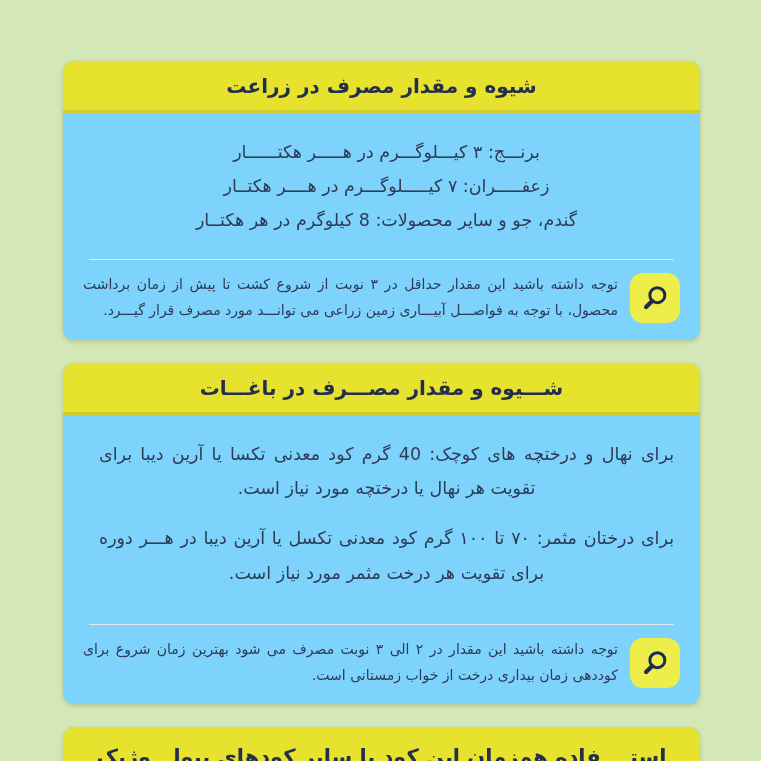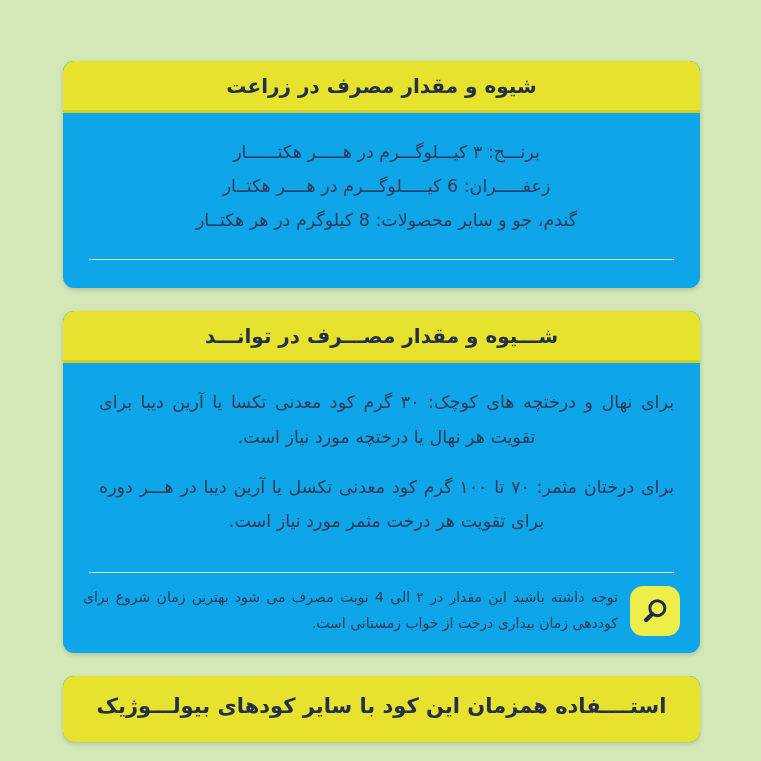--- a/index.html
+++ b/index.html
@@ -18,21 +18,21 @@
   .page {
     position: relative;
     width: 761px;
     height: 761px;
     box-sizing: border-box;
     padding: 61px 61px 0 61px;
   }
   .card {
     position: relative;
     width: 637px;
-    background: #0ea5e9;
+    background: #7dd3fc;
     border-radius: 11px;
     box-shadow: 0 2px 4px rgba(90, 110, 70, 0.28);
     overflow: hidden;
     margin-bottom: 23px;
   }
   .card-header {
     background: #e6e22e;
     color: #242f4c;
     text-align: center;
     font-weight: bold;
@@ -130,49 +130,59 @@
 <body>
 
 <div class="page">
 
   <section class="card">
     <div class="card-header">شیوه و مقدار مصرف در زراعت</div>
 
     <div class="card-body">
       <ul class="line-list">
         <li>برنـــج: ۳ کیـــلوگـــرم در هـــــر هکتــــــار</li>
-        <li>زعفـــــران: 6 کیـــــلوگـــرم در هــــر هکتــار</li>
+        <li>زعفـــــران: ۷ کیـــــلوگـــرم در هــــر هکتــار</li>
         <li>گندم، جو و سایر محصولات: 8 کیلوگرم در هر هکتــار</li>
       </ul>
     </div>
 
     <div class="note-wrap">
       <div class="divider"></div>
+      <div class="note">
+        <span class="note-icon">
+          <svg width="30" height="30" viewBox="0 0 32 32" aria-hidden="true">
+            <circle cx="18.5" cy="13" r="8" fill="none" stroke="#1f2b4d" stroke-width="3.2"></circle>
+            <path d="M13 19.2 L6.5 25.6" stroke="#1f2b4d" stroke-width="4.6" stroke-linecap="round"></path>
+            <path d="M15 10.5 a5.5 5.5 0 0 1 6.5 -1.3" fill="none" stroke="#eeee4a" stroke-width="1.6" stroke-linecap="round"></path>
+          </svg>
+        </span>
+        <span class="note-text">توجه داشته باشید این مقدار حداقل در ۳ نوبت از شروع کشت تا پیش از زمان برداشت محصول، با توجه به فواصـــل آبیـــاری زمین زراعی می توانـــد مورد مصرف قرار گیـــرد.</span>
+      </div>
     </div>
   </section>
 
   <section class="card">
-    <div class="card-header">شـــیوه و مقدار مصـــرف در توانـــد</div>
+    <div class="card-header">شـــیوه و مقدار مصـــرف در باغـــات</div>
 
     <div class="card-body">
-      <p class="para">برای نهال و درختچه های کوچک: ۳۰ گرم کود معدنی تکسا یا آرین دیبا برای تقویت هر نهال یا درختچه مورد نیاز است.</p>
+      <p class="para">برای نهال و درختچه های کوچک: 40 گرم کود معدنی تکسا یا آرین دیبا برای تقویت هر نهال یا درختچه مورد نیاز است.</p>
       <p class="para">برای درختان مثمر: ۷۰ تا ۱۰۰ گرم کود معدنی تکسل یا آرین دیبا در هـــر دوره برای تقویت هر درخت مثمر مورد نیاز است.</p>
     </div>
 
     <div class="note-wrap">
       <div class="divider"></div>
       <div class="note">
         <span class="note-icon">
           <svg width="30" height="30" viewBox="0 0 32 32" aria-hidden="true">
             <circle cx="18.5" cy="13" r="8" fill="none" stroke="#1f2b4d" stroke-width="3.2"></circle>
             <path d="M13 19.2 L6.5 25.6" stroke="#1f2b4d" stroke-width="4.6" stroke-linecap="round"></path>
             <path d="M15 10.5 a5.5 5.5 0 0 1 6.5 -1.3" fill="none" stroke="#eeee4a" stroke-width="1.6" stroke-linecap="round"></path>
           </svg>
         </span>
-        <span class="note-text">توجه داشته باشید این مقدار در ۲ الی 4 نوبت مصرف می شود بهترین زمان شروع برای کوددهی زمان بیداری درخت از خواب زمستانی است.</span>
+        <span class="note-text">توجه داشته باشید این مقدار در ۲ الی ۳ نوبت مصرف می شود بهترین زمان شروع برای کوددهی زمان بیداری درخت از خواب زمستانی است.</span>
       </div>
     </div>
   </section>
 
   <section class="card clipped">
     <div class="card-header">استــــفاده همزمان این کود با سایر کودهای بیولـــوژیک</div>
   </section>
 
 </div>
 

